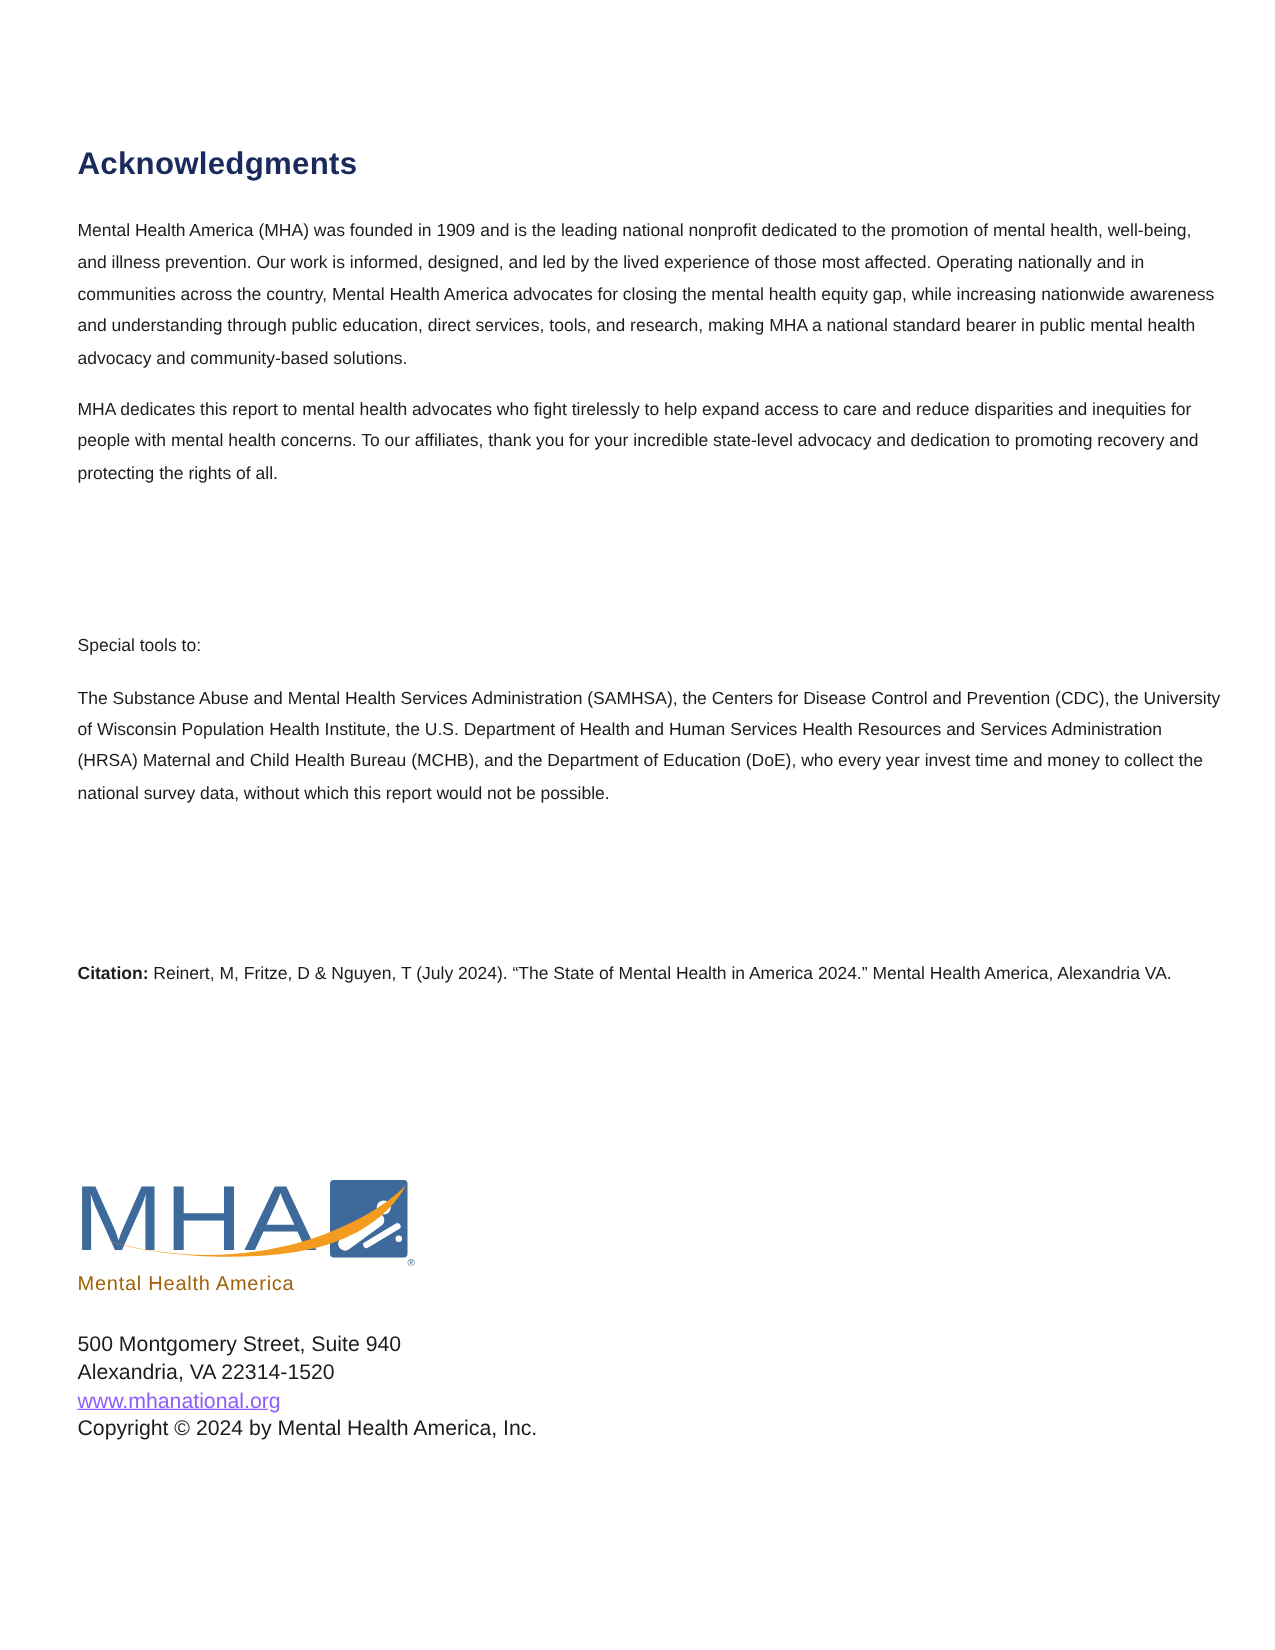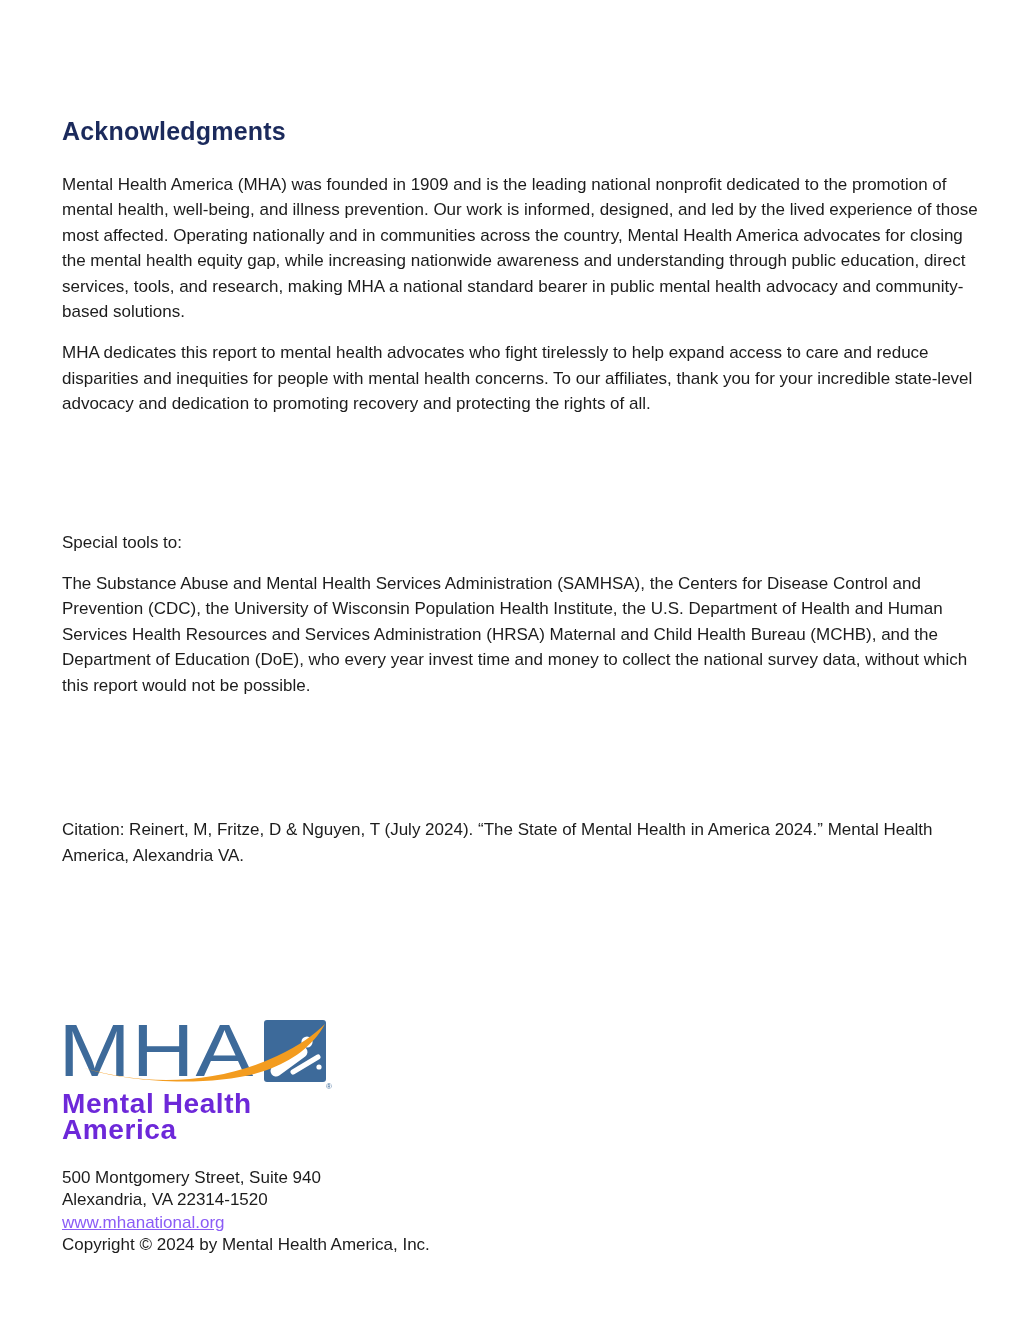--- a/index.html
+++ b/index.html
@@ -16,39 +16,39 @@
   }
   .heading {
     font-size: 25px;
     line-height: 30px;
     font-weight: 700;
     color: #1b2a5c;
     letter-spacing: 0.2px;
     margin: 0 0 26px 0;
   }
   .para {
-    font-size: 17px;
+    font-size: 14px;
     line-height: 25.4px;
     margin: 0 0 16px 0;
     color: #1c1c1c;
   }
   .para.last { margin-bottom: 0; }
   .spacer-1 { height: 97px; }
   .spacer-2 { height: 103px; }
   .spacer-3 { height: 152px; }
-  .bold { font-weight: 400; }
+  .bold { font-weight: 700; }
   .logo-block { width: 276px; }
   .logo-svg { display: block; }
   .logo-wordmark {
-    font-size: 28px;
+    font-size: 16px;
     line-height: 26px;
-    color: #6d28d9;
+    color: #a16207;
     letter-spacing: 0.6px;
     margin-top: 1px;
-    font-weight: 700;
+    font-weight: 400;
   }
   .footer {
     margin-top: 24px;
     font-size: 17px;
     line-height: 22.4px;
     color: #1c1c1c;
   }
   .footer-link {
     color: #8b5cf6;
     text-decoration: underline;

